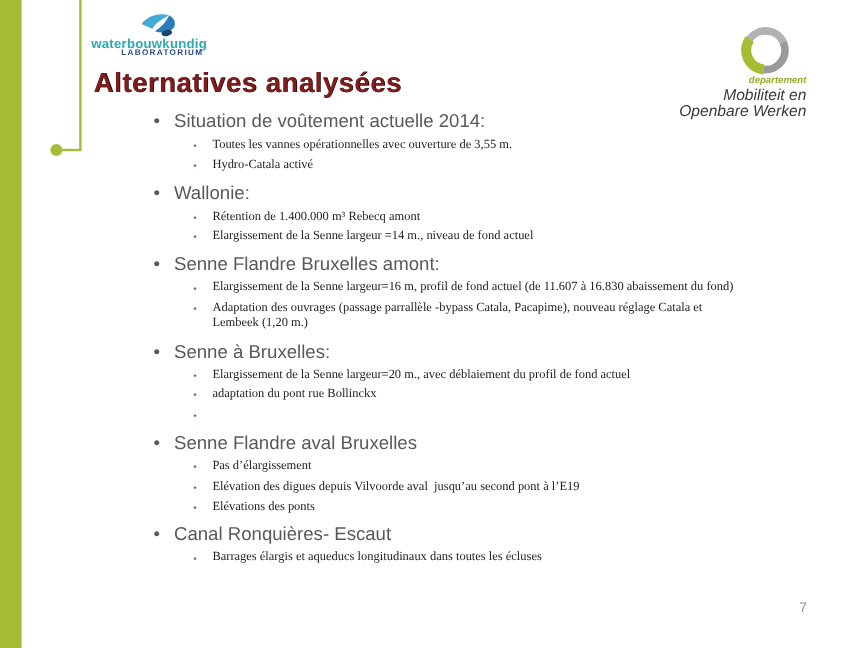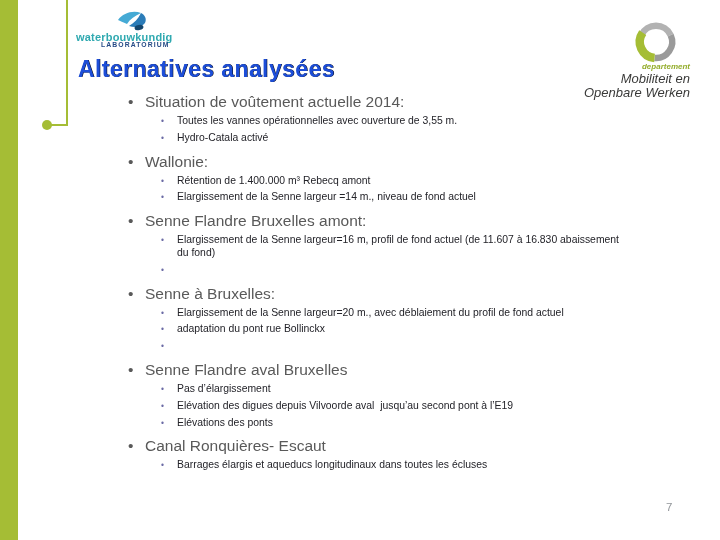--- a/index.html
+++ b/index.html
@@ -13,38 +13,38 @@
   .rule-h{position:absolute;left:51px;top:124px;width:16px;height:2px;background:#a5bd35;}
   .green-dot{position:absolute;left:42px;top:120px;width:10px;height:10px;border-radius:50%;background:#a5bd35;}
 
   
   .wl-logo{position:absolute;left:75px;top:11px;width:90px;height:40px;}
   .wl-swoosh{position:absolute;left:42px;top:0px;}
   .wl-line1{position:absolute;left:1px;top:20px;font-size:11px;font-weight:600;color:#2fa9b0;letter-spacing:.2px;}
   .wl-line2{position:absolute;left:26px;top:30px;font-size:6.8px;font-weight:700;color:#254a86;letter-spacing:1.1px;}
 
   
-  .mow-logo{position:absolute;right:20px;top:8px;width:130px;height:95px;text-align:right;}
+  .mow-logo{position:absolute;right:38px;top:8px;width:130px;height:95px;text-align:right;}
   .mow-swirl{position:absolute;right:18px;top:10px;}
   .mow-line1{position:absolute;right:10px;top:54px;font-size:8px;font-style:italic;font-weight:700;color:#94ad2c;}
   .mow-line2{position:absolute;right:10px;top:63px;font-size:13px;font-style:italic;color:#3a3a39;margin-left:24px;}
   .mow-line3{position:absolute;right:10px;top:77px;font-size:13px;font-style:italic;color:#3a3a39;}
 
   .title{
-    position:absolute;left:78px;top:56px;font-size:23px;font-weight:900;color:#1d4ed8;
+    position:absolute;left:78px;top:56px;font-size:23px;font-weight:900;color:#7f1d1d;
     letter-spacing:.4px;text-shadow:.5px 0 0 #000;white-space:nowrap;
   }
 
   
   .content{position:absolute;left:128px;top:92px;width:545px;}
   .l1{display:flex;color:#595959;font-size:15.5px;line-height:20px;margin-top:7px;margin-bottom:3px;}
   .l1 .b1{width:17px;flex:none;}
   .l2{display:flex;color:#232329;font-size:10.4px;line-height:12.8px;margin-bottom:4px;}
   .l2 .b2{width:16px;flex:none;margin-left:33px;color:#6b6ba5;font-size:8.5px;line-height:12.8px;}
-  .l2 .txt{max-width:448px;white-space:pre-wrap;}
+  .l2 .txt{max-width:448px;white-space:pre-wrap;font-family:Liberation Serif, serif;}
   .section:first-child .l1{margin-top:0;}
 
   .page-number{position:absolute;left:666px;top:501px;font-size:11.5px;color:#909498;}
 </style>
 </head>
 <body>
 
 <div class="slide">
 
   <div class="green-bar"></div>
@@ -108,20 +108,21 @@
         <div class="l1">
           <span class="b1">•</span>
           <span>Senne Flandre Bruxelles amont:</span>
         </div>
         <div class="l2">
           <span class="b2">•</span>
           <span class="txt">Elargissement de la Senne largeur=16 m, profil de fond actuel (de 11.607 à 16.830 abaissement du fond)</span>
         </div>
         <div class="l2">
           <span class="b2">•</span>
+          <span class="txt">Adaptation des ouvrages (passage parrallèle -bypass Catala, Pacapime), nouveau réglage Catala et Lembeek (1,20 m.)</span>
         </div>
       </div>
       <div class="section">
         <div class="l1">
           <span class="b1">•</span>
           <span>Senne à Bruxelles:</span>
         </div>
         <div class="l2">
           <span class="b2">•</span>
           <span class="txt">Elargissement de la Senne largeur=20 m., avec déblaiement du profil de fond actuel</span>

